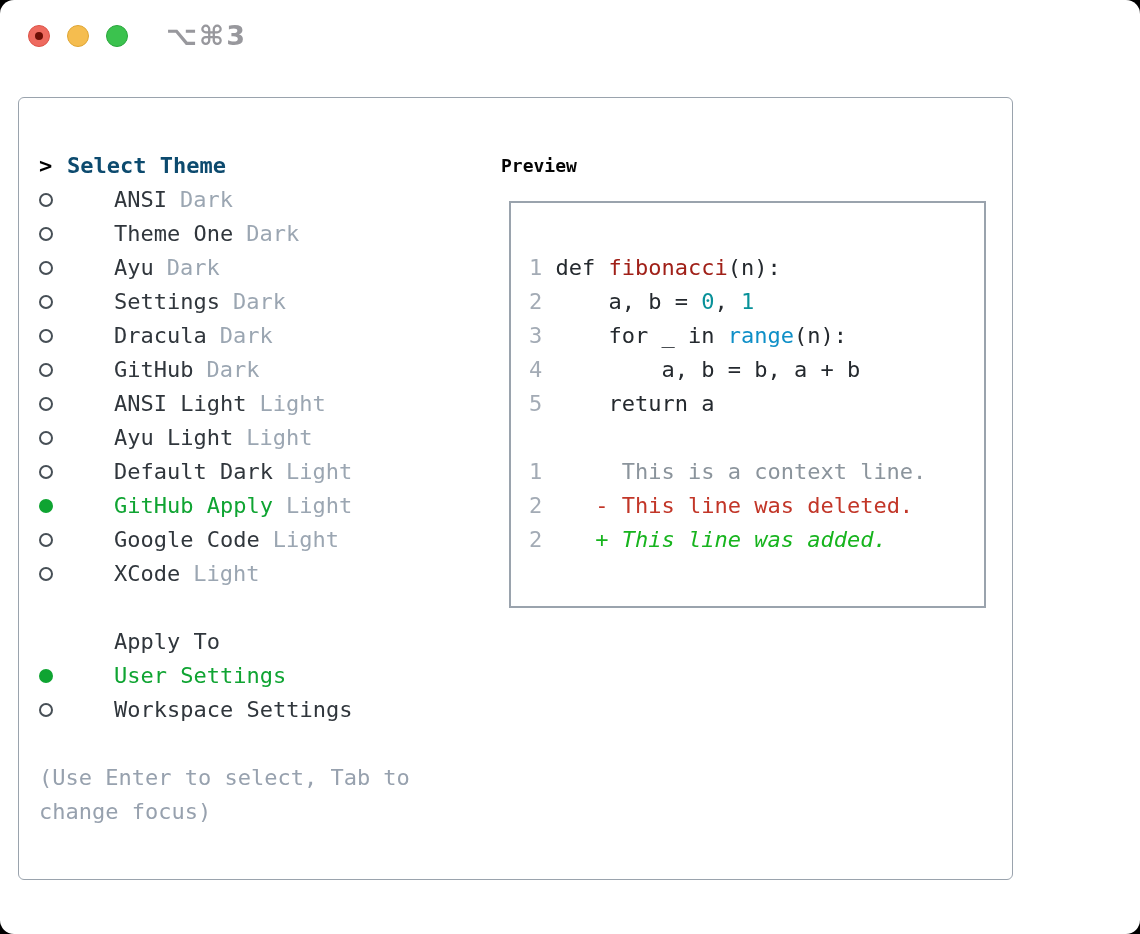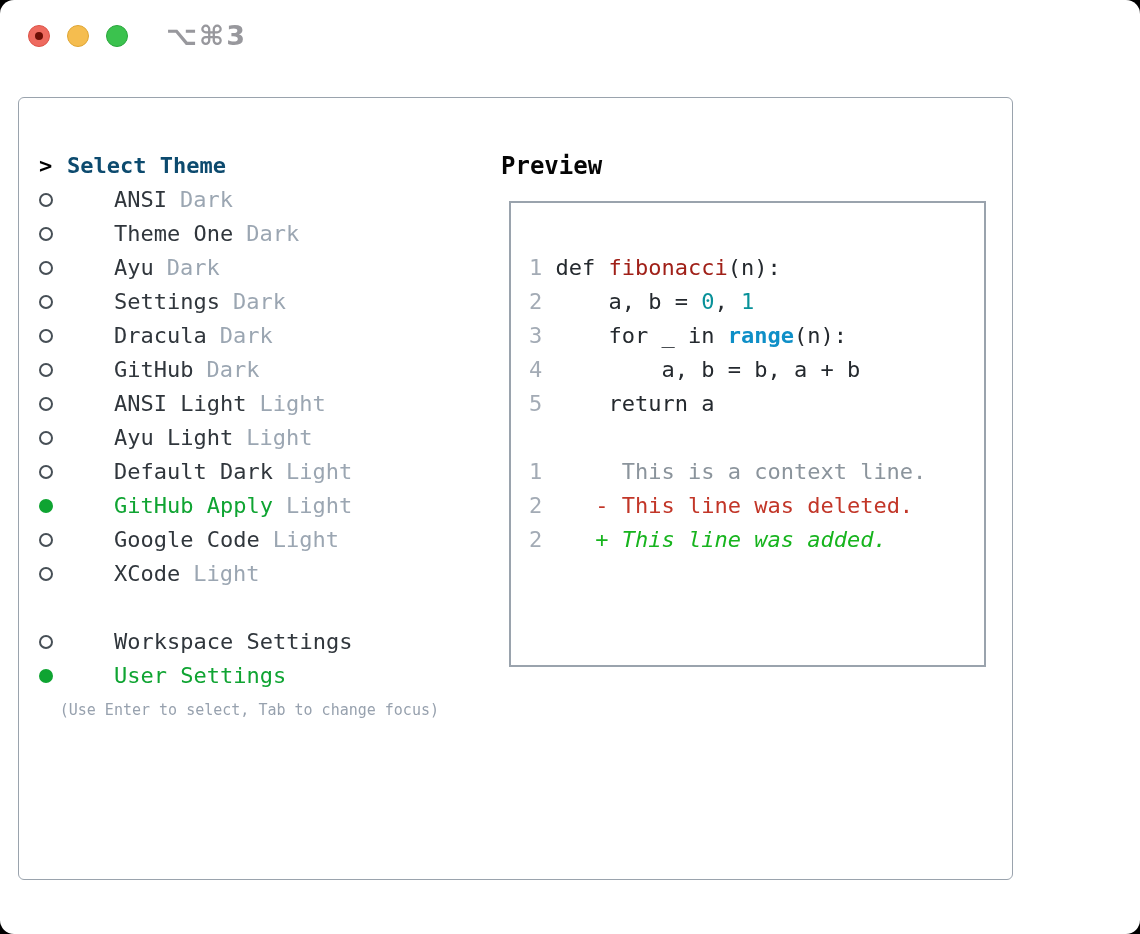--- a/index.html
+++ b/index.html
@@ -31,35 +31,35 @@
   .row{display:flex;align-items:center;height:34px;white-space:pre;}
   .marker-cell{width:28px;display:flex;align-items:center;}
   .cursor{color:#000;font-weight:700;}
   .hdr{font-weight:700;color:#0c4a6e;}
   .radio{width:14px;height:14px;border-radius:50%;box-sizing:border-box;border:2px solid #474f56;background:transparent;}
   .radio.sel{background:var(--green);border-color:var(--green);}
   .item-name{color:var(--item);margin-left:47px;}
   .item-name.sel{color:var(--green);}
   .item-tag{color:var(--mutedTag);margin-left:13px;}
   .apply-block{margin-top:34px;}
-  .hint{width:400px;color:var(--hint);font-size:15px;line-height:34px;text-align:right;}
+  .hint{margin-top:34px;width:400px;color:var(--hint);font-size:22px;line-height:34px;}
   
   .right-col{position:absolute;left:482px;top:51px;}
-  .preview-title{font-size:24px;line-height:34px;font-weight:700;color:#050505;}
+  .preview-title{font-size:18px;line-height:34px;font-weight:700;color:#050505;}
   .preview-box{
-    margin-left:8px;margin-top:18px;width:477px;height:466px;box-sizing:border-box;
+    margin-left:8px;margin-top:18px;width:477px;height:407px;box-sizing:border-box;
     border:2px solid var(--border);background:#fff;
   }
   .code{margin:0;padding:48px 0 0 18px;font-size:22px;line-height:34px;white-space:pre;}
   .code-line{height:34px;}
   .tk-ln{color:var(--lineno);}
   .tk-code{color:var(--code);}
   .tk-func{color:var(--func);}
   .tk-number{color:var(--number);}
-  .tk-builtin{color:var(--builtin);font-weight:bold;}
+  .tk-builtin{color:var(--builtin);}
   .tk-context{color:var(--context);}
   .tk-deleted{color:var(--deleted);}
   .tk-added{color:var(--added);font-style:italic;}
 </style>
 </head>
 <body>
 
 <div class="window">
   <div class="titlebar">
     <div class="lights">
@@ -87,23 +87,27 @@
           <div class="row"><span class="marker-cell"><span class="radio"></span></span><span class="item-name">GitHub</span><span class="item-tag">Dark</span></div>
           <div class="row"><span class="marker-cell"><span class="radio"></span></span><span class="item-name">ANSI Light</span><span class="item-tag">Light</span></div>
           <div class="row"><span class="marker-cell"><span class="radio"></span></span><span class="item-name">Ayu Light</span><span class="item-tag">Light</span></div>
           <div class="row"><span class="marker-cell"><span class="radio"></span></span><span class="item-name">Default Dark</span><span class="item-tag">Light</span></div>
           <div class="row"><span class="marker-cell"><span class="radio sel"></span></span><span class="item-name sel">GitHub Apply</span><span class="item-tag">Light</span></div>
           <div class="row"><span class="marker-cell"><span class="radio"></span></span><span class="item-name">Google Code</span><span class="item-tag">Light</span></div>
           <div class="row"><span class="marker-cell"><span class="radio"></span></span><span class="item-name">XCode</span><span class="item-tag">Light</span></div>
         </div>
 
       <div class="apply-block">
+        <div class="row">
+          <span class="marker-cell"></span>
+          <span class="item-name">Apply To</span>
+        </div>
         <div id="apply-list">
+            <div class="row"><span class="marker-cell"><span class="radio sel"></span></span><span class="item-name sel">User Settings</span></div>
             <div class="row"><span class="marker-cell"><span class="radio"></span></span><span class="item-name">Workspace Settings</span></div>
-            <div class="row"><span class="marker-cell"><span class="radio sel"></span></span><span class="item-name sel">User Settings</span></div>
           </div>
       </div>
 
       <div class="hint">(Use Enter to select, Tab to change focus)</div>
     </div>
 
     <div class="right-col">
       <div class="preview-title">Preview</div>
       <div class="preview-box">
         <pre class="code" id="code"><div class="code-line"><span class="tk-ln">1</span><span class="tk-code"> def </span><span class="tk-func">fibonacci</span><span class="tk-code">(n):</span></div><div class="code-line"><span class="tk-ln">2</span><span class="tk-code">     a, b = </span><span class="tk-number">0</span><span class="tk-code">, </span><span class="tk-number">1</span></div><div class="code-line"><span class="tk-ln">3</span><span class="tk-code">     for _ in </span><span class="tk-builtin">range</span><span class="tk-code">(n):</span></div><div class="code-line"><span class="tk-ln">4</span><span class="tk-code">         a, b = b, a + b</span></div><div class="code-line"><span class="tk-ln">5</span><span class="tk-code">     return a</span></div><div class="code-line"></div><div class="code-line"><span class="tk-ln">1</span><span class="tk-context">      This is a context line.</span></div><div class="code-line"><span class="tk-ln">2</span><span class="tk-code">    </span><span class="tk-deleted">- This line was deleted.</span></div><div class="code-line"><span class="tk-ln">2</span><span class="tk-code">    </span><span class="tk-added">+ This line was added.</span></div></pre>

